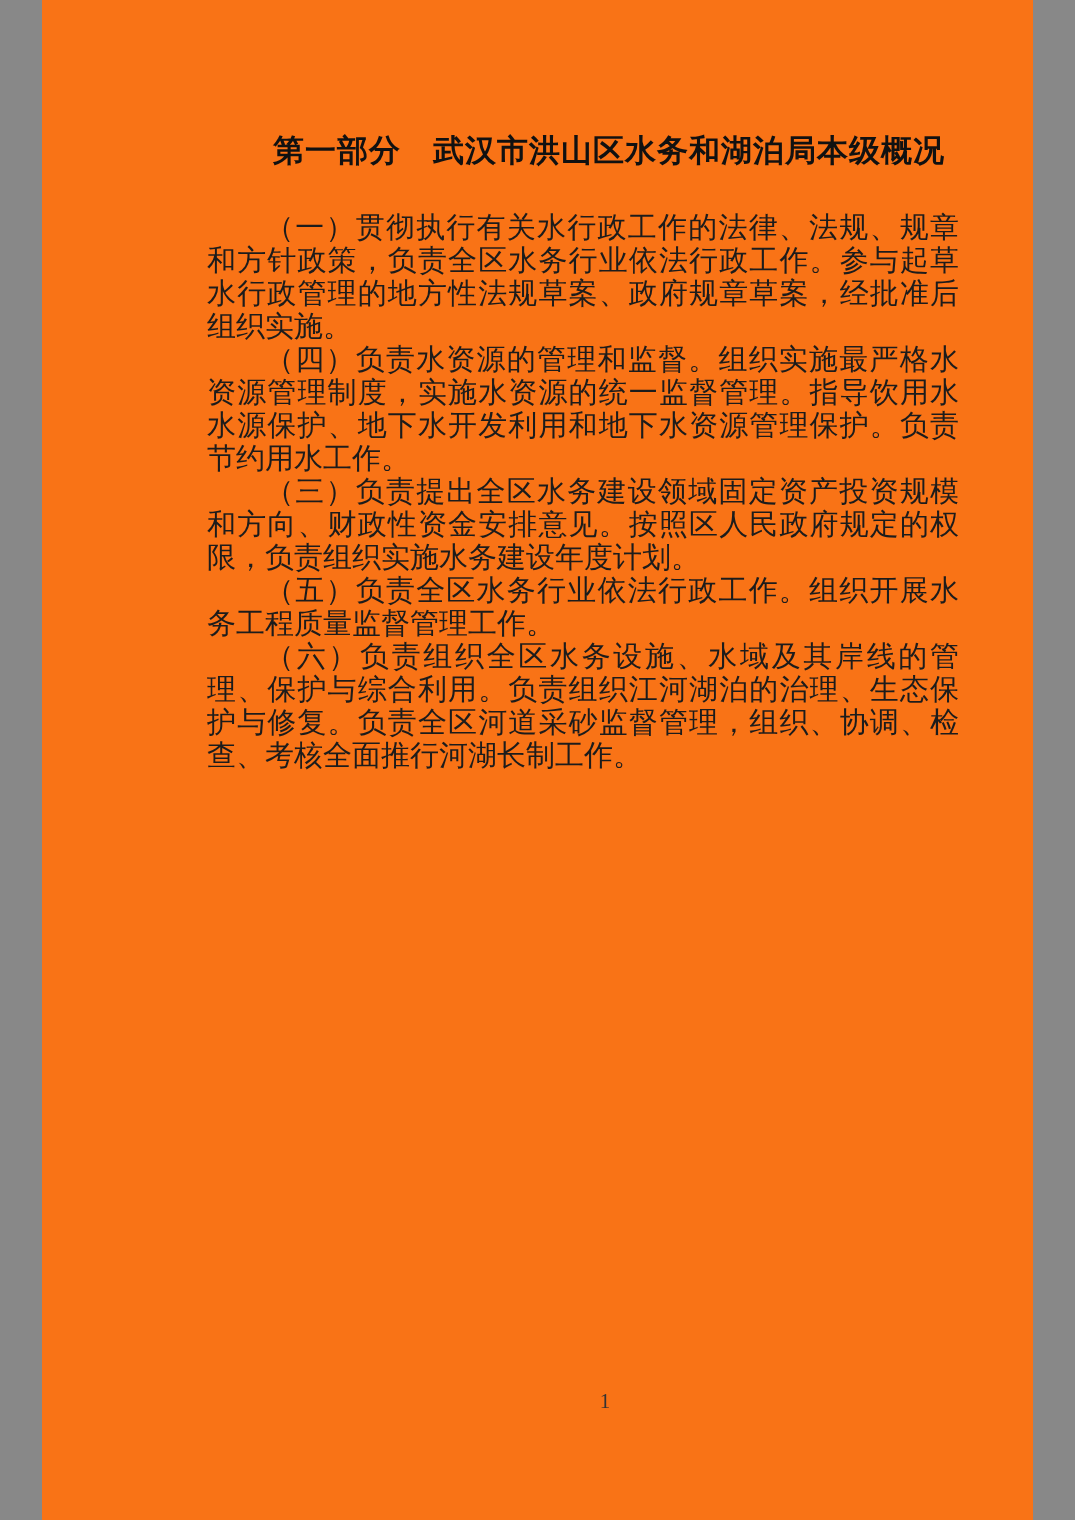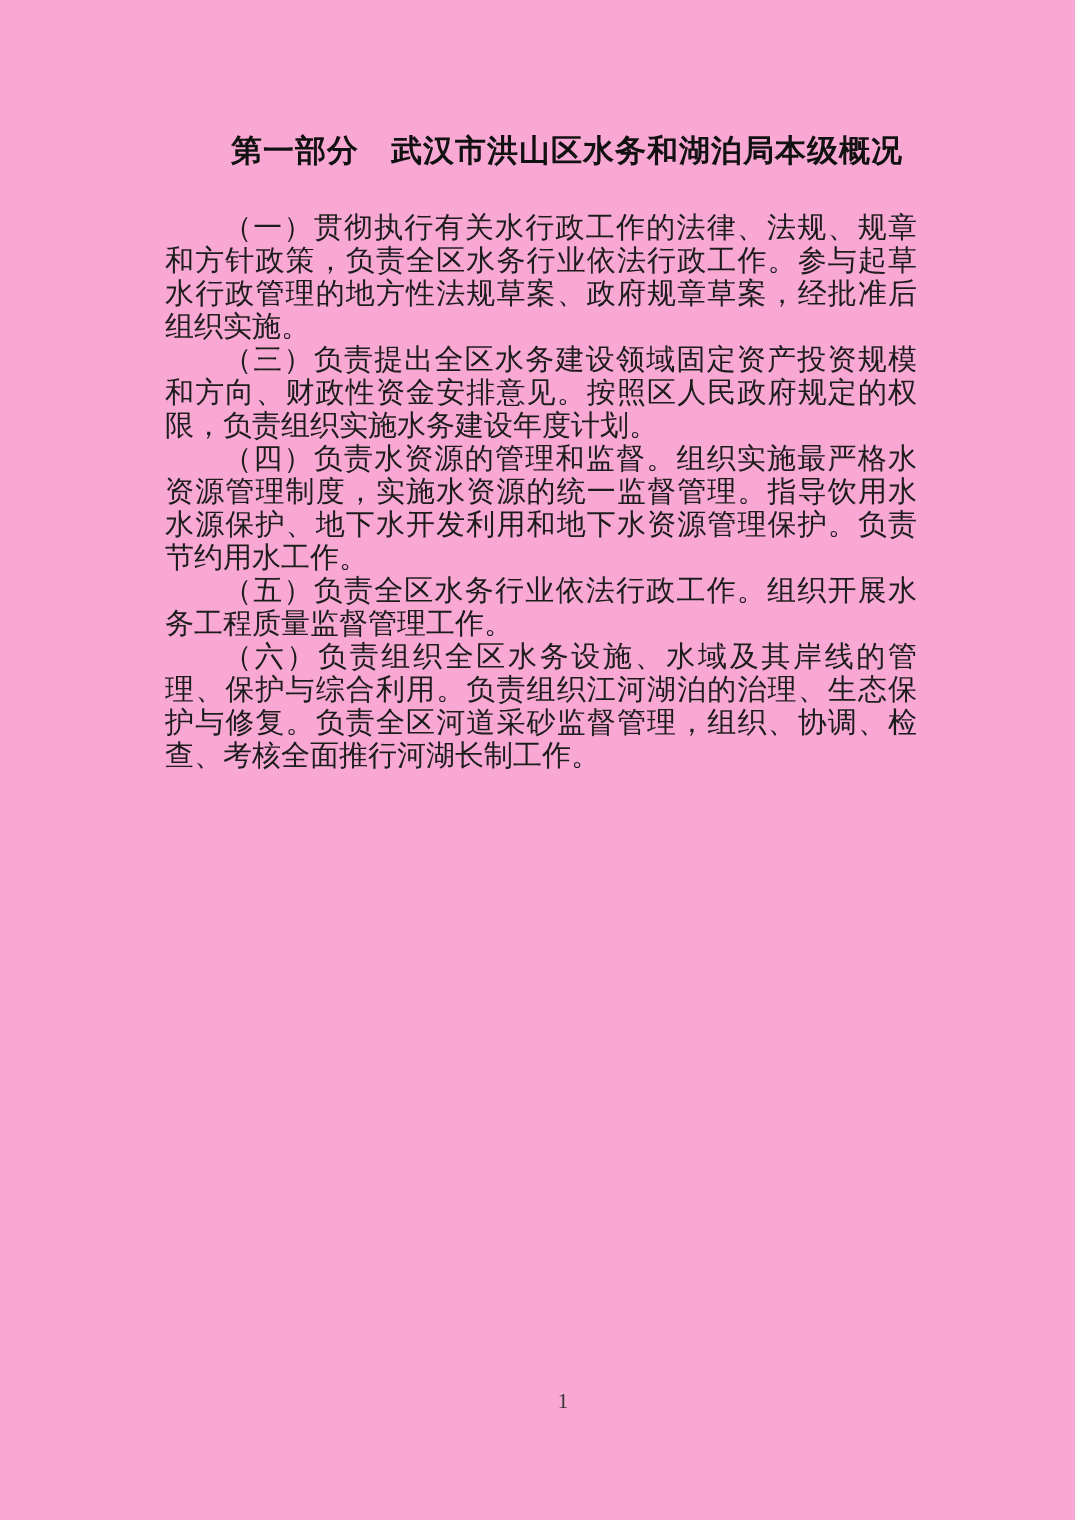--- a/index.html
+++ b/index.html
@@ -2,24 +2,24 @@
 <html><head>
 <meta charset="utf-8">
 <style>
   html, body {
     margin: 0;
     padding: 0;
     background: #888;
   }
   .page {
     position: relative;
-    width: 1075px;
+    width: 991px;
     height: 1520px;
     margin: 0 auto;
-    background: #f9a8d4;
+    background: #f97316;
     overflow: hidden;
     font-family: "Liberation Serif", serif;
     color: #1a1a1a;
   }
   .content {
     position: absolute;
     left: 165px;
     top: 0;
     width: 752px;
   }
@@ -74,21 +74,21 @@
 <body>
 
 <div class="page">
   <div class="content">
 
     <h1 class="doc-title">第一部分　武汉市洪山区水务和湖泊局本级概况</h1>
 
 
     <div class="doc-body">
       <p>（一）贯彻执行有关水行政工作的法律、法规、规章和方针政策，负责全区水务行业依法行政工作。参与起草水行政管理的地方性法规草案、政府规章草案，经批准后组织实施。</p>
+      <p>（四）负责水资源的管理和监督。组织实施最严格水资源管理制度，实施水资源的统一监督管理。指导饮用水水源保护、地下水开发利用和地下水资源管理保护。负责节约用水工作。</p>
       <p>（三）负责提出全区水务建设领域固定资产投资规模和方向、财政性资金安排意见。按照区人民政府规定的权限，负责组织实施水务建设年度计划。</p>
-      <p>（四）负责水资源的管理和监督。组织实施最严格水资源管理制度，实施水资源的统一监督管理。指导饮用水水源保护、地下水开发利用和地下水资源管理保护。负责节约用水工作。</p>
       <p>（五）负责全区水务行业依法行政工作。组织开展水务工程质量监督管理工作。</p>
       <p>（六）负责组织全区水务设施、水域及其岸线的管理、保护与综合利用。负责组织江河湖泊的治理、生态保护与修复。负责全区河道采砂监督管理，组织、协调、检查、考核全面推行河湖长制工作。</p>
     </div>
   </div>
 
   <div class="page-number">1</div>
 </div>
 
 </body></html>

